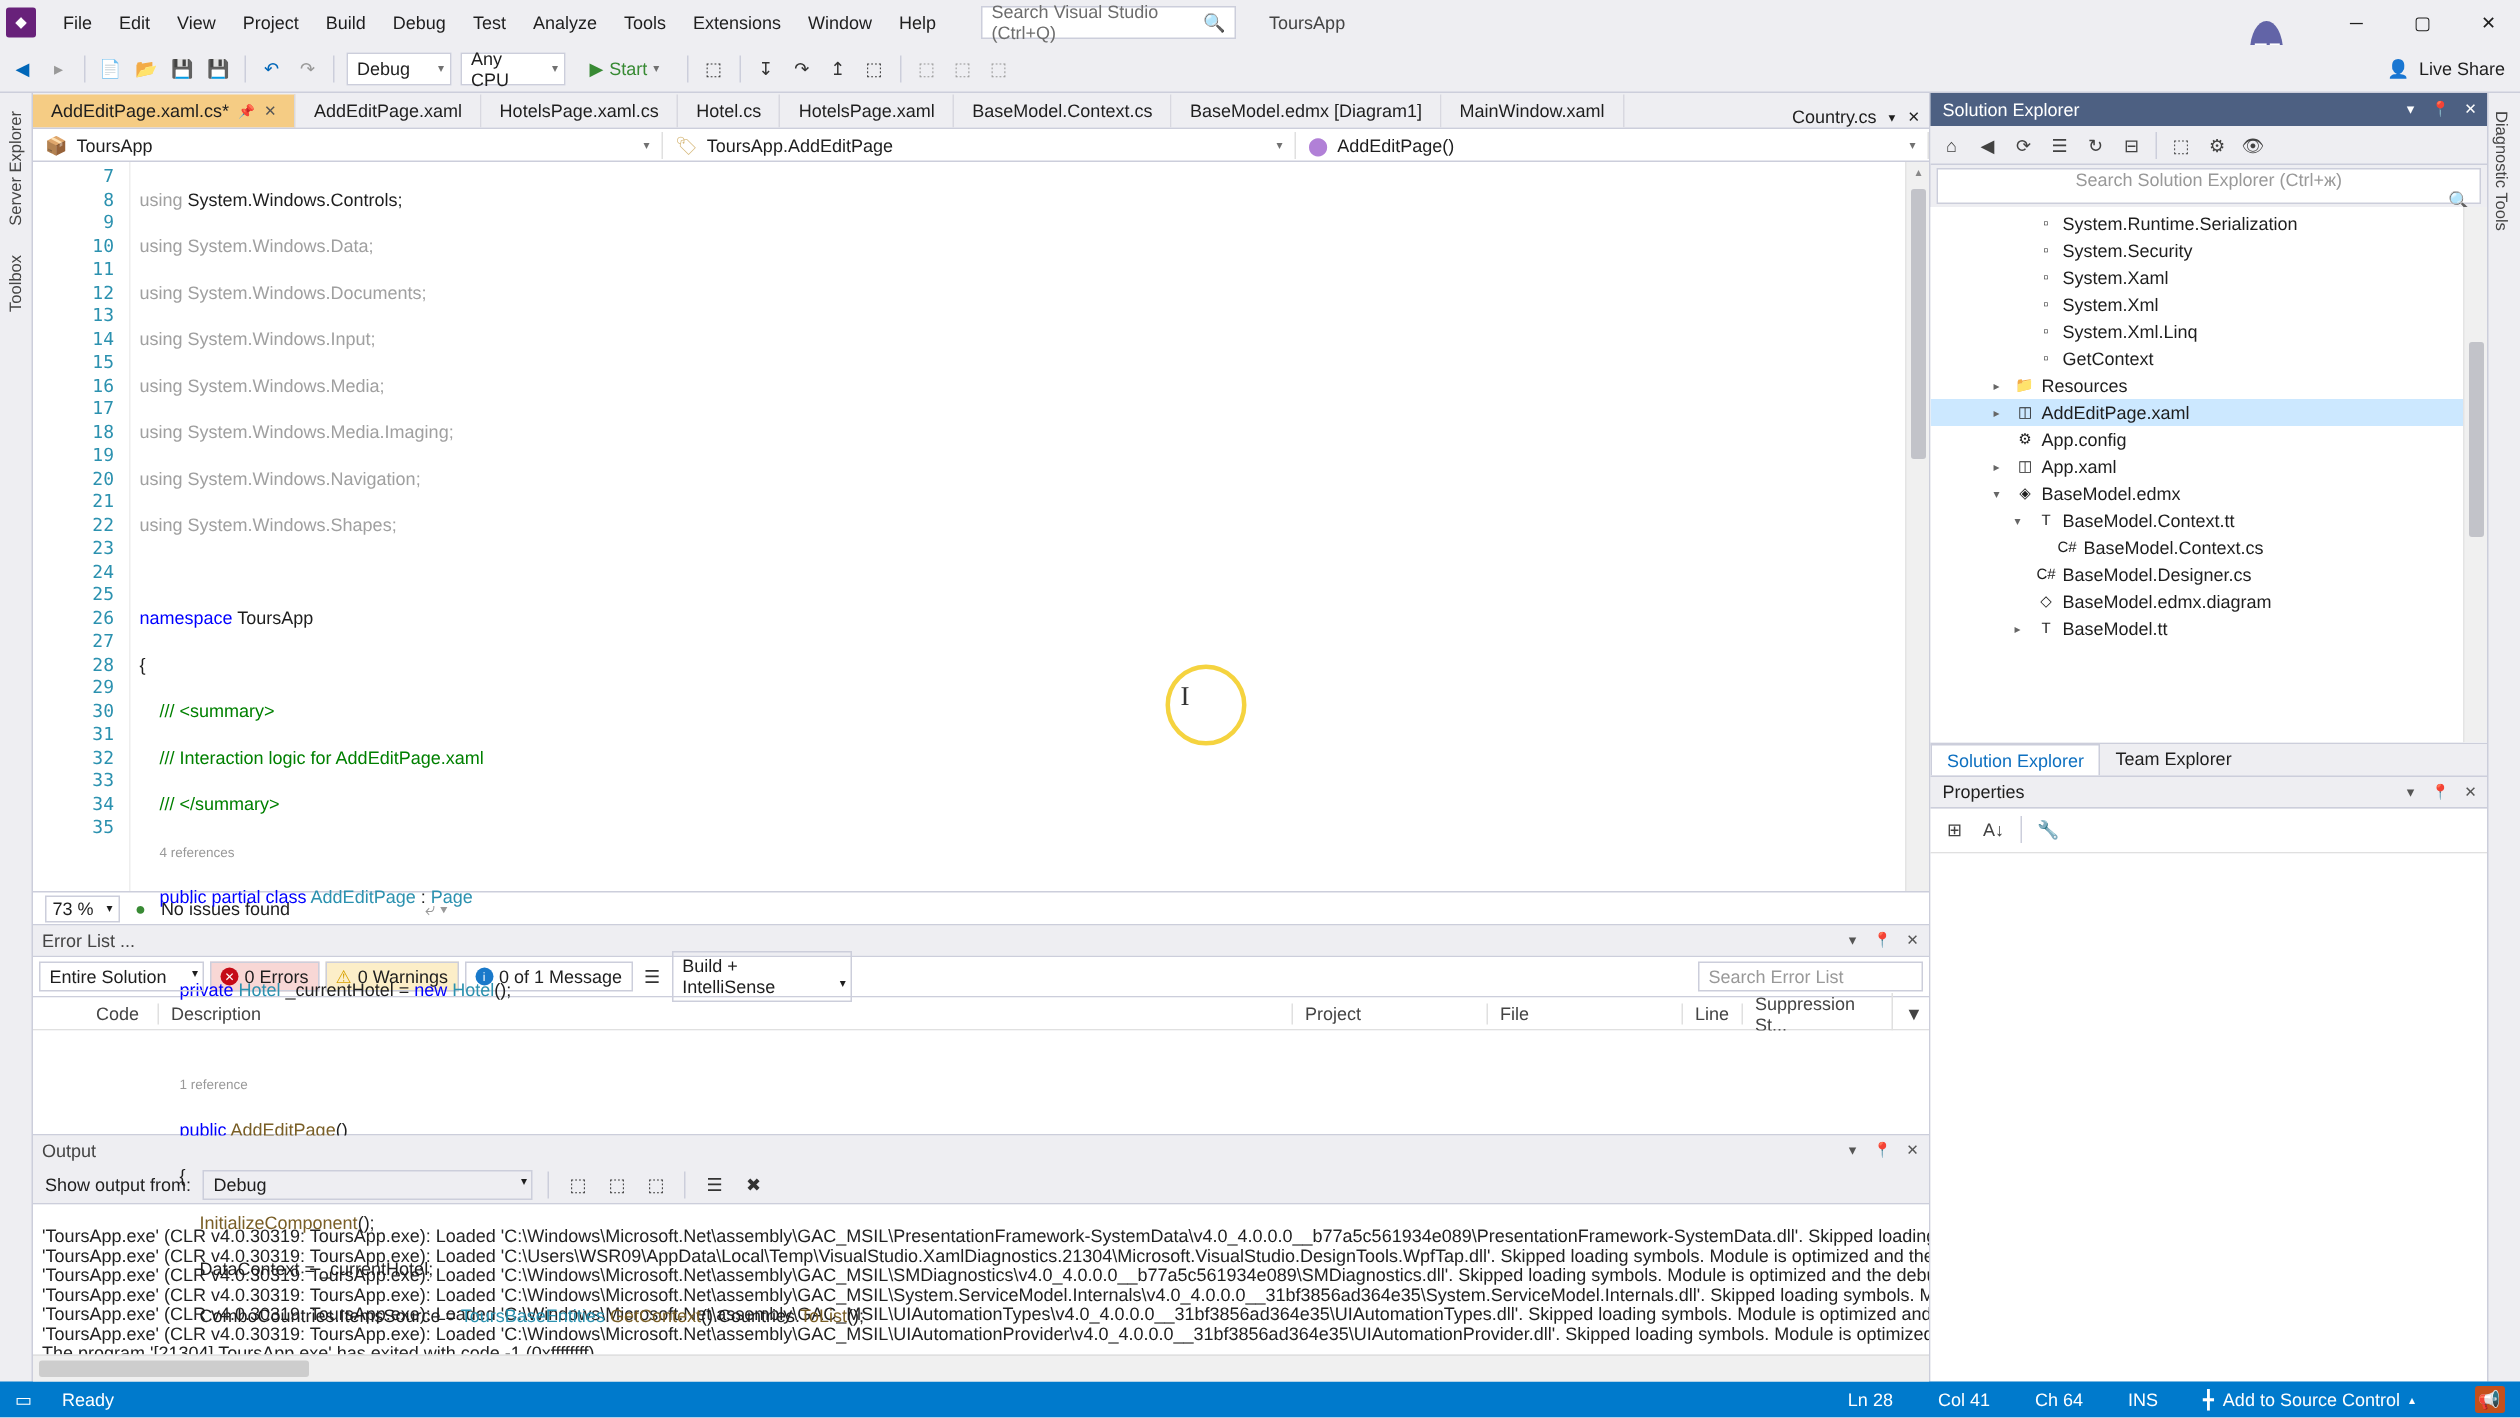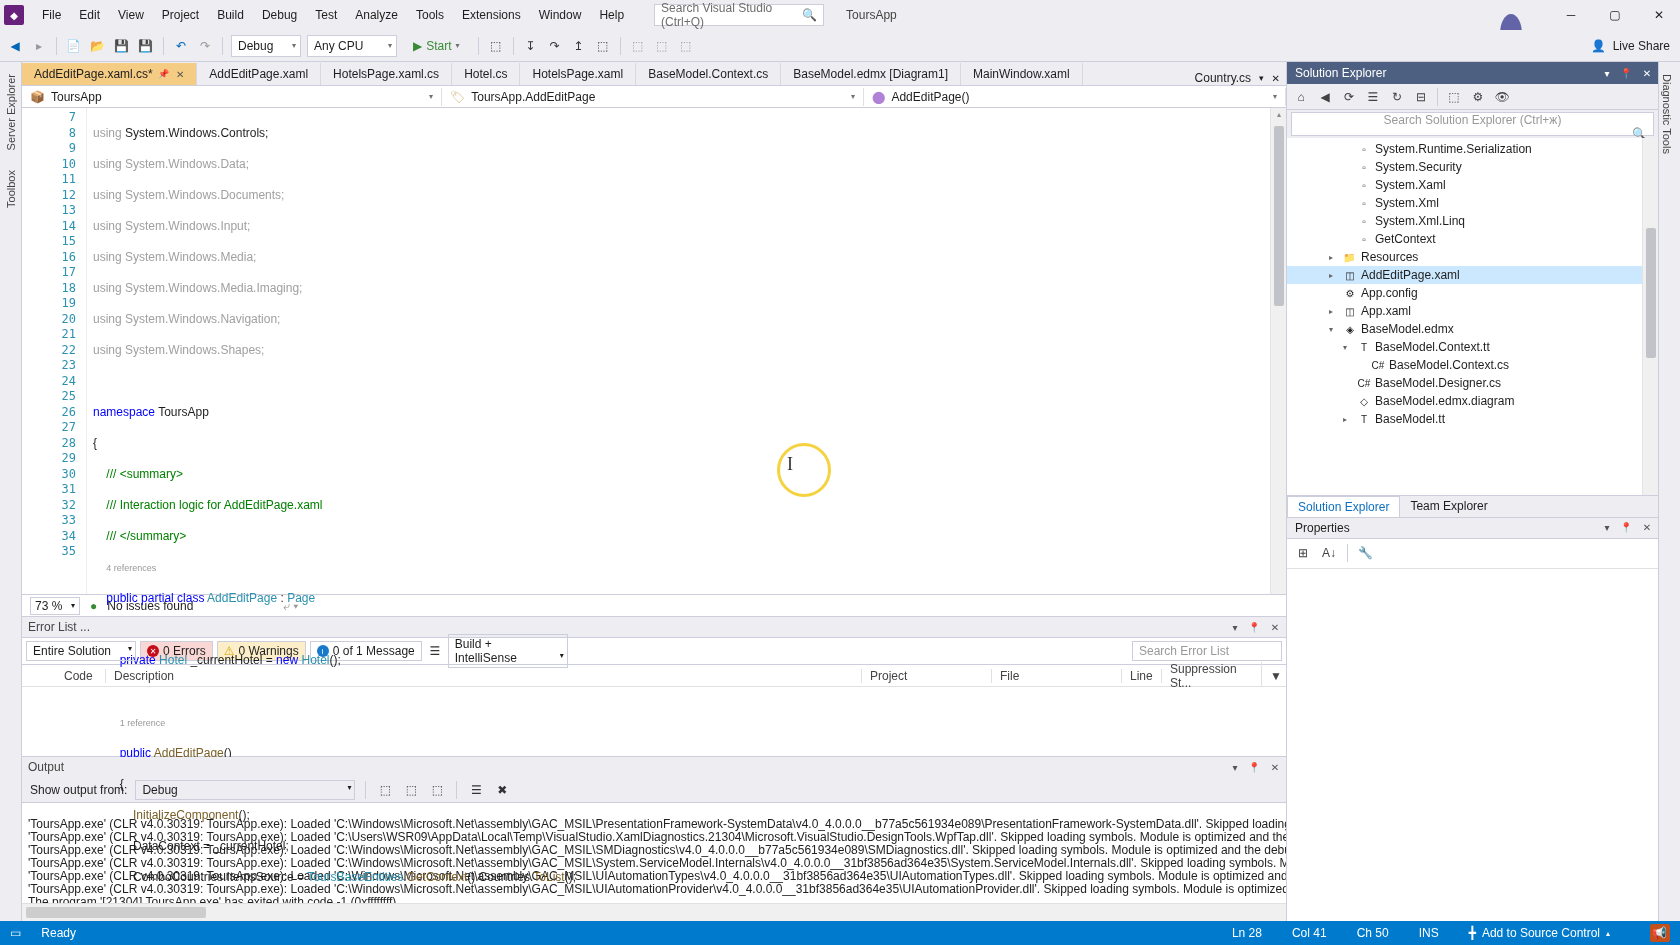--- a/index.html
+++ b/index.html
@@ -144,21 +144,21 @@
   <div class="tb-btn">📂</div>
   <div class="tb-btn">💾</div>
   <div class="tb-btn">💾</div>
   <div class="tb-sep"></div>
   <div class="tb-btn" style="color:#0066b8">↶</div>
   <div class="tb-btn" style="color:#999">↷</div>
   <div class="tb-sep"></div>
   <div class="tb-combo" style="width:70px">
       <span>Debug</span>
     </div>
-  <div class="tb-combo" style="width:90px">
+  <div class="tb-combo" style="width:70px">
       <span>Any CPU</span>
     </div>
   <div class="start-btn">
     <span class="start-play">▶</span>
     <span>Start</span>
     <span style="font-size:8px;color:#717171">▾</span>
   </div>
   <div class="tb-sep"></div>
   <div class="tb-btn">⬚</div>
   <div class="tb-sep"></div>
@@ -528,21 +528,21 @@
     <div class="right-tab">Diagnostic Tools</div>
   </div>
 </div>
 
 <div class="statusbar">
   <span>▭</span>
   <span class="sb-item">Ready</span>
   <div class="right">
     <span class="sb-item">Ln 28</span>
     <span class="sb-item">Col 41</span>
-    <span class="sb-item">Ch 50</span>
+    <span class="sb-item">Ch 64</span>
     <span class="sb-item">INS</span>
     <div class="add-src">
       <span>╋</span>
       <span>Add to Source Control</span>
       <span style="font-size:8px">▴</span>
     </div>
     <div class="notif">📢</div>
   </div>
 </div>
 

